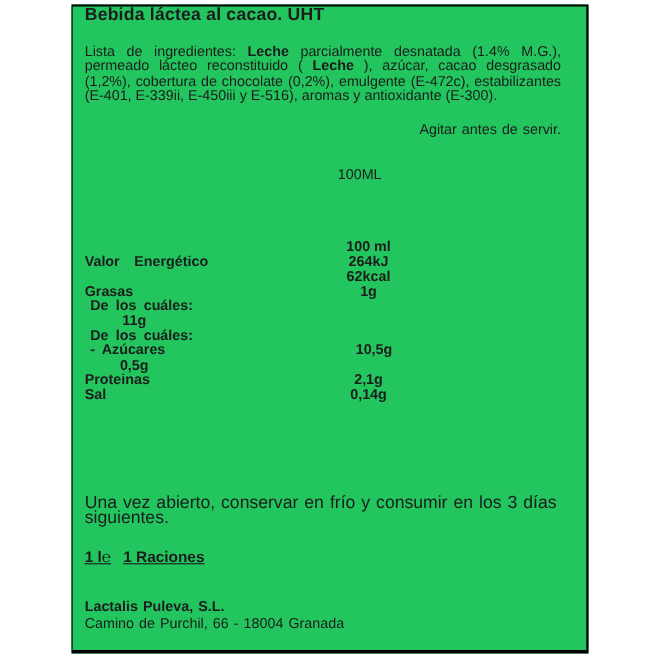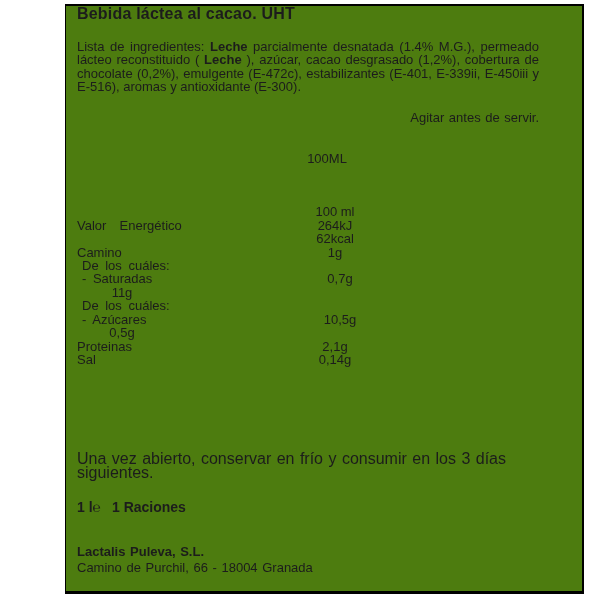--- a/index.html
+++ b/index.html
@@ -9,28 +9,28 @@
     height: 600px;
     background: #ffffff;
     font-family: "Liberation Sans", "DejaVu Sans", sans-serif;
     color: #1c1c1c;
     overflow: hidden;
   }
   .label-frame {
     position: absolute;
     left: 65px;
     top: 4px;
-    width: 519px;
+    width: 470px;
     height: 590px;
     box-sizing: border-box;
-    background: #4d7c0f;
+    background: #22c55e;
     border: 2px solid #000000;
     border-left-width: 1px;
     border-bottom-width: 3px;
-    padding: 0 43px 0 11px;
+    padding: 0 23px 0 11px;
   }
   .b { font-weight: bold; }
   h1.title {
     margin: 0;
     font-size: 16px;
     line-height: 16px;
     font-weight: bold;
     letter-spacing: 0.2px;
   }
   p { margin: 0; }
@@ -55,21 +55,22 @@
   .col-header {
     margin-top: 28px;
     margin-left: 205px;
     width: 90px;
     text-align: center;
     font-size: 13px;
     line-height: 13.4px;
     word-spacing: 1px;
   }
   .nutrition {
-    margin-top: 40px;
+    margin-top: 52px;
+    font-weight: bold;
   }
   .nrow {
     display: flex;
     font-size: 13px;
     line-height: 13.4px;
   }
   .nlabel {
     width: 213px;
     word-spacing: 3px;
     white-space: pre;
@@ -84,20 +85,21 @@
     margin-top: 86px;
     font-size: 16px;
     line-height: 13.4px;
     word-spacing: 1px;
   }
   .net-line {
     margin-top: 21px;
     font-size: 14px;
     line-height: 15px;
     font-weight: bold;
+    text-decoration: underline;
   }
   .net-line .servings { margin-left: 11px; }
   .footer {
     margin-top: 29px;
     font-size: 13px;
     line-height: 16px;
     word-spacing: 1px;
   }
 </style>
 </head>
@@ -120,30 +122,26 @@
       </div>
     <div class="nrow">
         <span class="nlabel">Valor  Energético</span>
         <span class="nvalue">264kJ</span>
       </div>
     <div class="nrow">
         <span class="nlabel"></span>
         <span class="nvalue">62kcal</span>
       </div>
     <div class="nrow">
-        <span class="nlabel">Camino</span>
+        <span class="nlabel">Grasas</span>
         <span class="nvalue">1g</span>
       </div>
     <div class="nrow indent">
         <span class="nlabel">De los cuáles:</span>
         <span class="nvalue"></span>
-      </div>
-    <div class="nrow indent">
-        <span class="nlabel">- Saturadas</span>
-        <span class="nvalue">0,7g</span>
       </div>
     <div class="nrow">
         <span class="nvalue">11g</span>
       </div>
     <div class="nrow indent">
         <span class="nlabel">De los cuáles:</span>
         <span class="nvalue"></span>
       </div>
     <div class="nrow indent">
         <span class="nlabel">- Azúcares</span>

